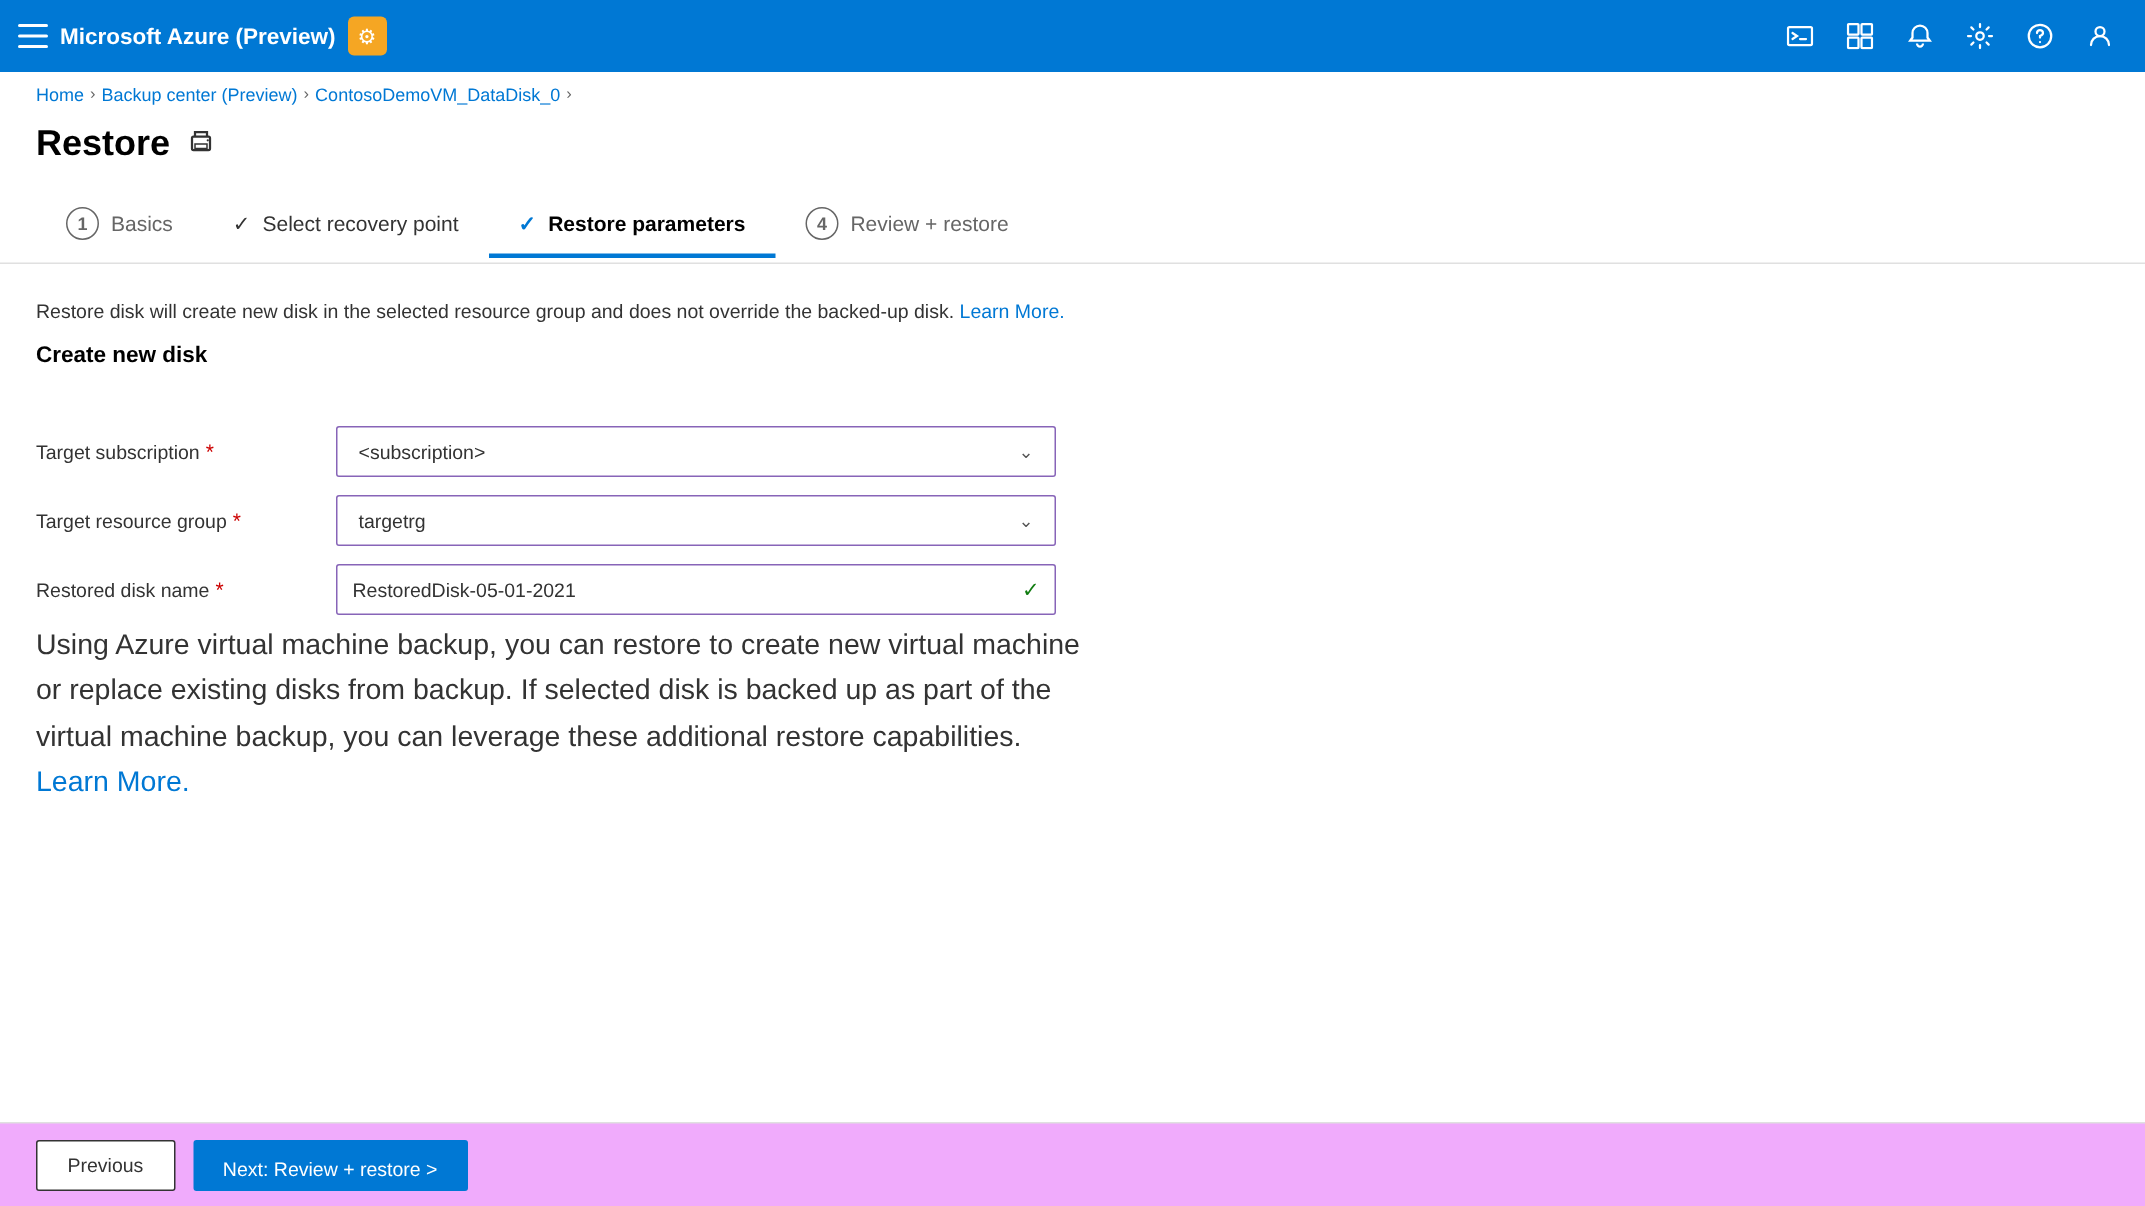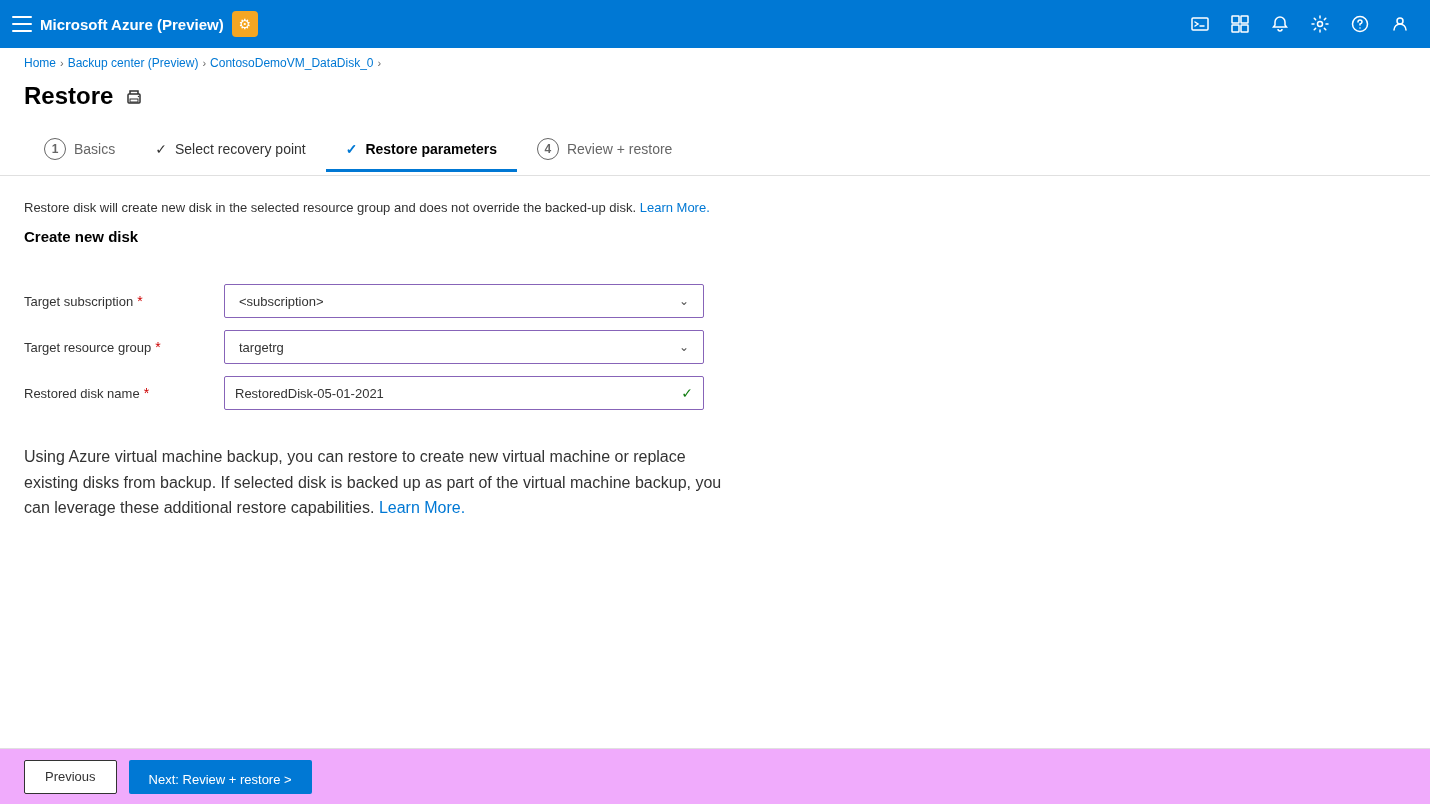--- a/index.html
+++ b/index.html
@@ -73,21 +73,21 @@
       align-items: center;
       gap: 4px;
     }
     .breadcrumb a { color: #0078d4; text-decoration: none; cursor: pointer; }
     .breadcrumb .sep { color: #666; font-size: 11px; }
 
     
     .page-header {
       padding: 4px 24px 16px;
       display: flex;
-      align-items: flex-end;
+      align-items: center;
       gap: 12px;
     }
     .page-title {
       font-size: 24px;
       font-weight: 600;
       color: #000;
     }
     .page-header-icon {
       font-size: 16px;
       color: #333;
@@ -214,22 +214,21 @@
       background: #fff;
       position: relative;
     }
     .input-field .check-icon {
       color: #107c10;
       font-size: 14px;
     }
 
     
     .additional-info {
-      margin-top: 28px;
-      font-size: 16px;
+      font-size: 19px;
       color: #333;
       max-width: 700px;
       line-height: 1.6;
     }
     .additional-info a {
       color: #0078d4;
       text-decoration: none;
       cursor: pointer;
     }
 

